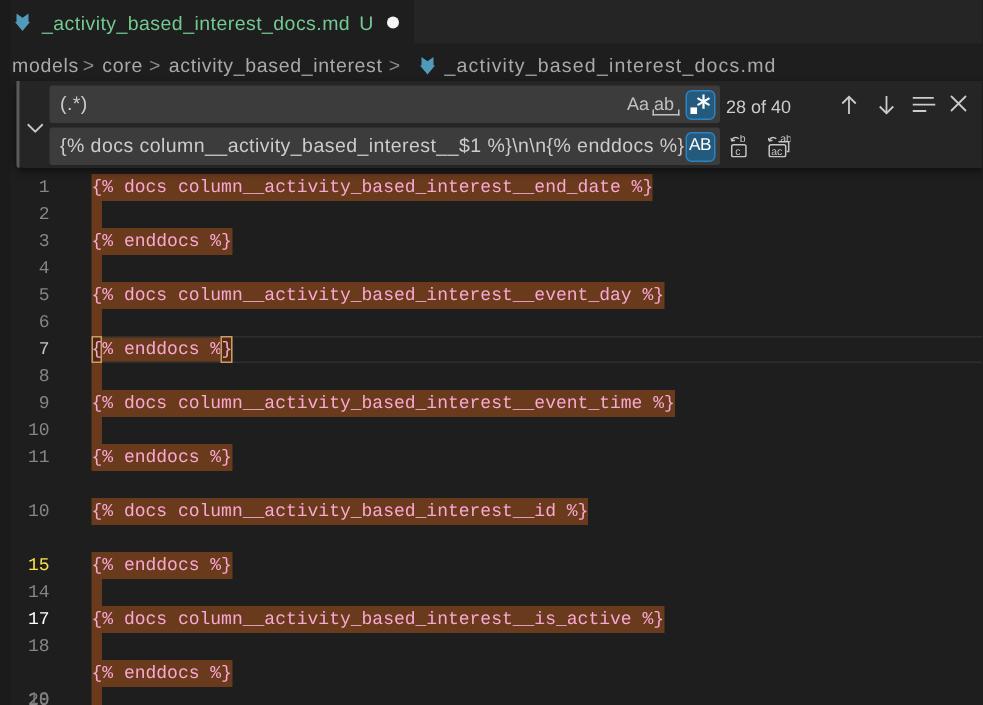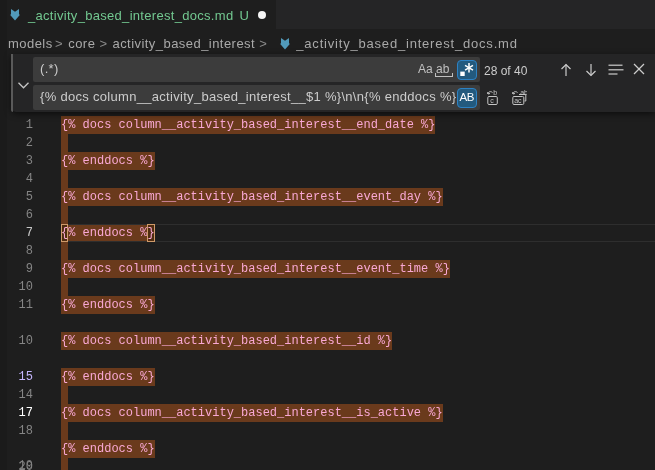--- a/index.html
+++ b/index.html
@@ -101,21 +101,21 @@
     </div>
     <div class="abs row" style="top:180px">
       <div class="abs lnum" style="top:0;left:0;line-height:18px;color:#858585">11</div>
       <span class="abs code hl" style="left:61px;top:0">{% enddocs %}</span>
     </div>
     <div class="abs row" style="top:216px">
       <div class="abs lnum" style="top:0;left:0;line-height:18px;color:#858585">10</div>
       <span class="abs code hl" style="left:61px;top:0">{% docs column__activity_based_interest__id %}</span>
     </div>
     <div class="abs row" style="top:252px">
-      <div class="abs lnum" style="top:0;left:0;line-height:18px;color:#c4b5fd">15</div>
+      <div class="abs lnum" style="top:0;left:0;line-height:18px;color:#fde047">15</div>
       <span class="abs code hl" style="left:61px;top:0">{% enddocs %}</span>
     </div>
     <div class="abs row" style="top:270px">
       <div class="abs lnum" style="top:0;left:0;line-height:18px;color:#858585">14</div>
       <div class="abs hl" style="left:61px;top:0;width:7px;height:18px"></div>
     </div>
     <div class="abs row" style="top:288px">
       <div class="abs lnum" style="top:0;left:0;line-height:18px;color:#ffffff">17</div>
       <span class="abs code hl" style="left:61px;top:0">{% docs column__activity_based_interest__is_active %}</span>
     </div>

